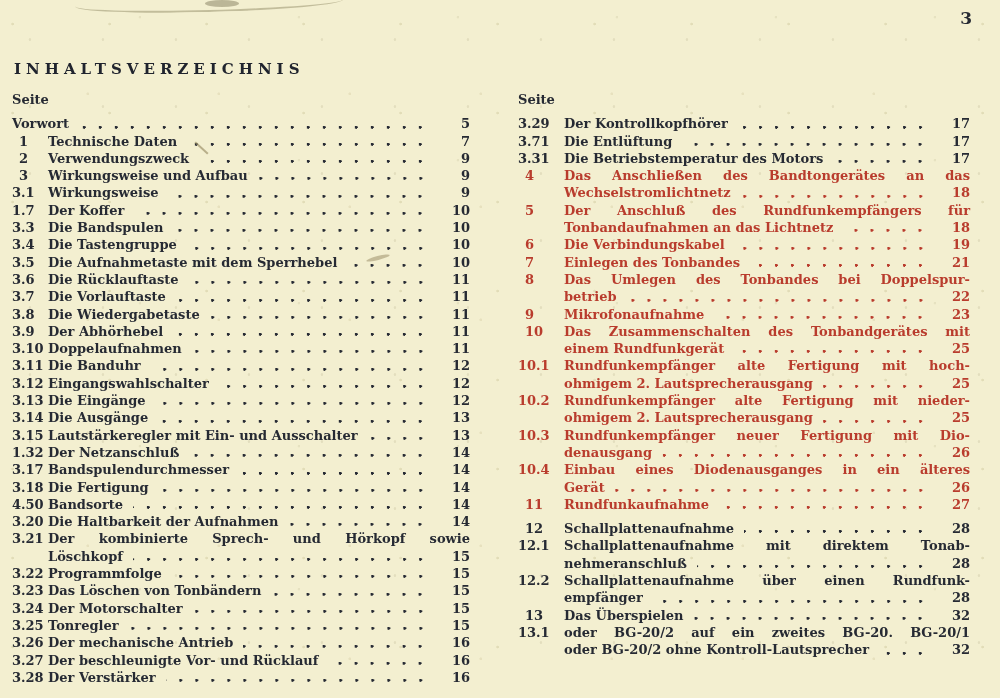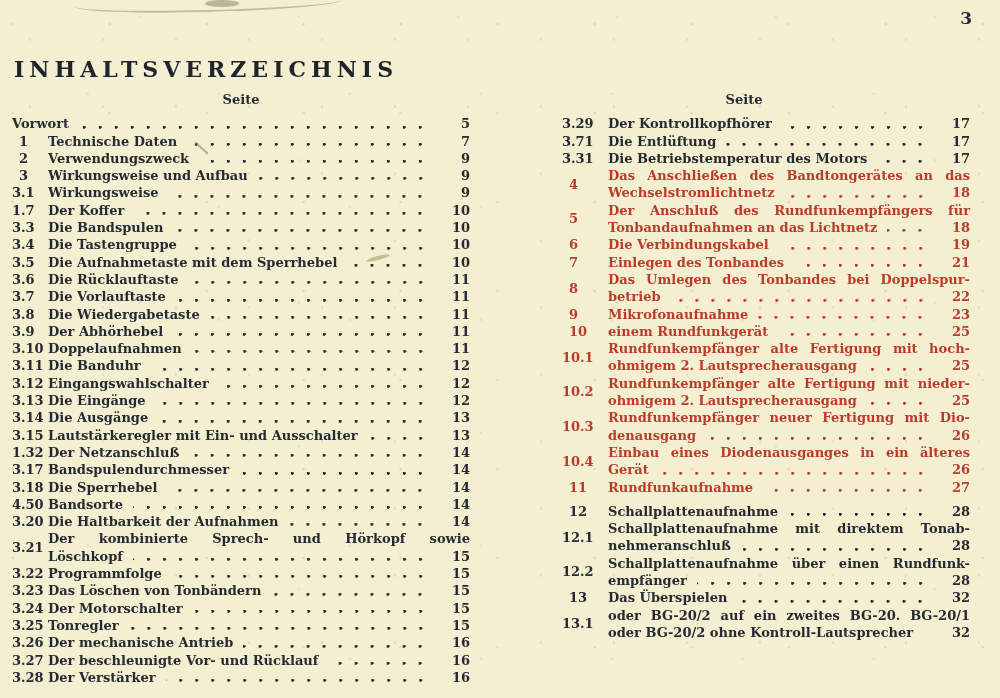--- a/index.html
+++ b/index.html
@@ -20,33 +20,33 @@
   }
   .smudge{position:absolute;pointer-events:none;}
   .s1{left:75px;top:-6px;width:268px;height:16px;
       border-bottom:2px solid rgba(135,128,92,.45);border-radius:50%;transform:rotate(-1.5deg);}
   .s2{left:205px;top:0;width:34px;height:7px;background:rgba(120,113,82,.45);border-radius:50%;}
   .s3{left:193px;top:147px;width:17px;height:2px;background:rgba(152,140,100,.65);transform:rotate(42deg);}
   .s4{left:366px;top:256px;width:24px;height:4px;background:rgba(150,135,95,.5);border-radius:50%;transform:rotate(-14deg);}
   .pagenum{position:absolute;top:8px;right:28px;font-size:17px;}
   .title{
     margin:0;padding:57px 0 0 14px;
-    font-size:22px;line-height:25px;letter-spacing:5px;
+    font-size:15px;line-height:25px;letter-spacing:5px;
     color:#20242e;
   }
   .columns{display:flex;margin-top:9px;padding:0 30px 0 12px;gap:48px;}
   .col{font-size:13px;line-height:17.3px;}
   .col-left{width:458px;flex:0 0 458px;}
   .col-right{width:452px;flex:0 0 452px;}
-  .seite{text-align:center;margin-bottom:7px;}
-  .entry{display:flex;align-items:center;}
+  .seite{text-align:left;margin-bottom:7px;}
+  .entry{display:flex;align-items:flex-start;}
   .entry.gap{margin-top:7px;}
   .entry.red{color:#b93c2d;}
   .num{flex:0 0 36px;width:36px;}
-  .col-right .num{flex:0 0 46px;width:46px;margin-left:44px;}
+  .col-right .num{flex:0 0 46px;width:46px;}
   .num.short{padding-left:7px;box-sizing:border-box;}
   .body{flex:1;min-width:0;}
   .jline{text-align:justify;text-align-last:justify;}
   .lline{display:flex;align-items:baseline;}
   .txt{white-space:nowrap;}
   .leader{
     flex:1;height:5px;align-self:flex-end;
     margin:0 6px 3px 10px;
     background-image:radial-gradient(circle at 2.2px 2.2px, #262a33 1.35px, transparent 1.65px);
     background-size:16px 5px;background-repeat:repeat-x;background-position:right bottom;
@@ -278,21 +278,21 @@
                 <span class="txt">Bandspulendurchmesser</span>
                 <span class="leader"></span>
                 <span class="page-col">14</span>
               </div>
             </div>
           </div>
           <div class="entry">
             <span class="num">3.18</span>
             <div class="body">
               <div class="lline">
-                <span class="txt">Die Sperrhebel</span>
+                <span class="txt">Die Fertigung</span>
                 <span class="leader"></span>
                 <span class="page-col">14</span>
               </div>
             </div>
           </div>
           <div class="entry">
             <span class="num">4.50</span>
             <div class="body">
               <div class="lline">
                 <span class="txt">Bandsorte</span>
@@ -486,20 +486,21 @@
               <div class="lline">
                 <span class="txt">Mikrofonaufnahme</span>
                 <span class="leader"></span>
                 <span class="page-col">23</span>
               </div>
             </div>
           </div>
           <div class="entry red">
             <span class="num short">10</span>
             <div class="body">
+              <div class="jline">Das Zusammenschalten des Tonbandgerätes mit</div>
               <div class="lline">
                 <span class="txt">einem Rundfunkgerät</span>
                 <span class="leader"></span>
                 <span class="page-col">25</span>
               </div>
             </div>
           </div>
           <div class="entry red">
             <span class="num">10.1</span>
             <div class="body">

